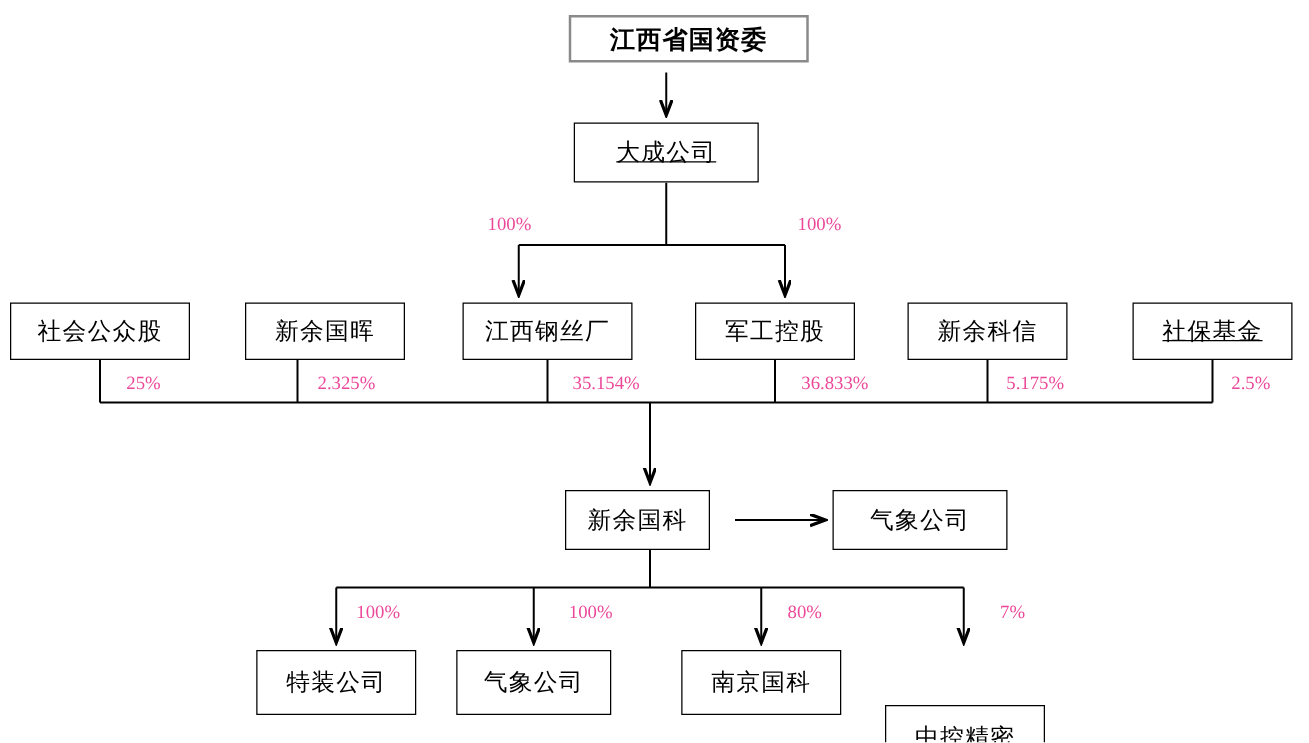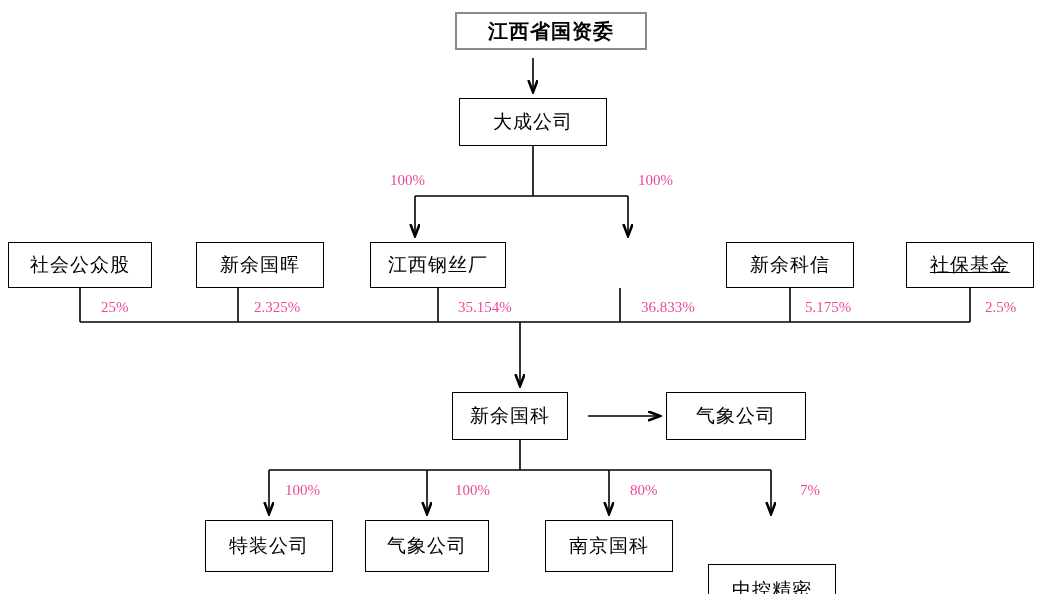--- a/index.html
+++ b/index.html
@@ -92,36 +92,39 @@
     <line x1="269" y1="470" x2="269" y2="514" marker-end="url(#arrow)"></line>
     <line x1="427" y1="470" x2="427" y2="514" marker-end="url(#arrow)"></line>
     <line x1="609" y1="470" x2="609" y2="514" marker-end="url(#arrow)"></line>
     <line x1="771" y1="470" x2="771" y2="514" marker-end="url(#arrow)"></line>
   </svg>
 
   <div class="node root" style="left:437px; top:12px; width:192px; height:38px;margin-left:18px;">
     <span>江西省国资委</span>
   </div>
 
-  <div class="node" style="left:459px; top:98px; width:148px; height:48px;">
+  <div class="node" style="left:459px; top:98px; width:148px; height:48px;text-decoration:underline;">
     <span>大成公司</span>
   </div>
 
   <div class="node" style="left:8px; top:242px; width:144px; height:46px;">
     <span>社会公众股</span>
   </div>
 
   <div class="node" style="left:196px; top:242px; width:128px; height:46px;">
     <span>新余国晖</span>
   </div>
 
   <div class="node" style="left:370px; top:242px; width:136px; height:46px;">
     <span>江西钢丝厂</span>
   </div>
 
+  <div class="node" style="left:556px; top:242px; width:128px; height:46px;">
+    <span>军工控股</span>
+  </div>
 
   <div class="node" style="left:726px; top:242px; width:128px; height:46px;">
     <span>新余科信</span>
   </div>
 
   <div class="node" style="left:906px; top:242px; width:128px; height:46px;text-decoration:underline;">
     <span>社保基金</span>
   </div>
 
   <div class="node" style="left:452px; top:392px; width:116px; height:48px;">

